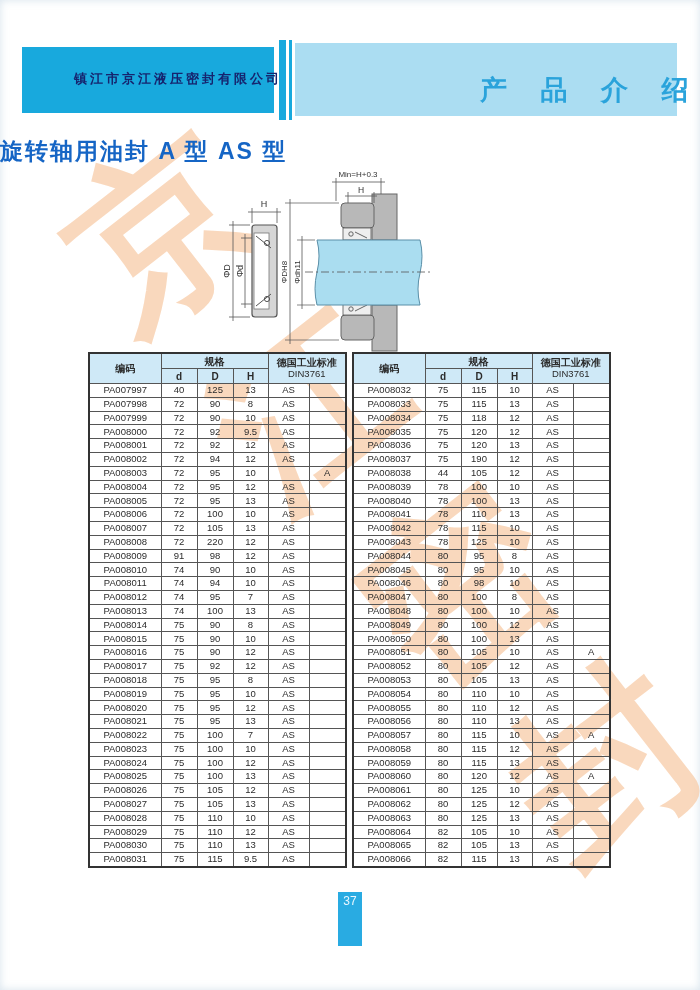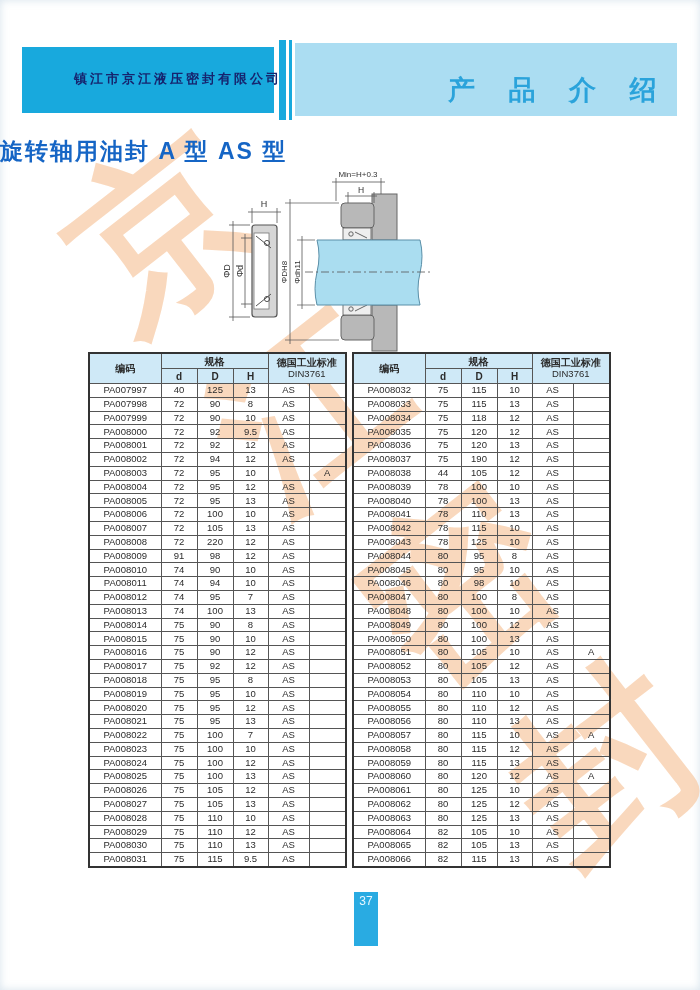--- a/index.html
+++ b/index.html
@@ -14,42 +14,42 @@
   .wm-2{left:368px;top:496px;}
   .wm-3{left:516px;top:674px;}
   
   .hdr-dark{position:absolute;left:22px;top:47px;width:252px;height:66px;background:#18a9dd;z-index:1;}
   .hdr-bar1{position:absolute;left:279px;top:40px;width:7px;height:80px;background:#18a9dd;z-index:1;}
   .hdr-bar2{position:absolute;left:289px;top:40px;width:3px;height:80px;background:#18a9dd;z-index:1;}
   .hdr-light{position:absolute;left:295px;top:43px;width:382px;height:73px;background:#abddf2;z-index:1;}
   .company{position:absolute;left:74px;top:70px;z-index:3;white-space:nowrap;
            font-family:"DejaVu Serif","Liberation Serif",serif;font-weight:bold;
            font-size:13px;letter-spacing:3px;color:#16246e;}
-  .section{position:absolute;left:448px;top:72px;z-index:3;white-space:nowrap;
+  .section{position:absolute;left:480px;top:72px;z-index:3;white-space:nowrap;
            font-weight:bold;font-size:27px;letter-spacing:13px;color:#2aa3db;}
   
   .title{position:absolute;left:0;top:136px;width:100%;text-align:left;z-index:2;
          font-size:23px;font-weight:bold;color:#1565c5;letter-spacing:2px;}
   
   .diagram{position:absolute;left:145px;top:166px;z-index:1;}
   .diagram text{font-family:"Liberation Sans",sans-serif;fill:#333;}
   
   table.spec{position:absolute;top:352px;z-index:2;border-collapse:collapse;table-layout:fixed;
              font-size:9.5px;color:#2b2b2b;background:transparent;}
   .tbl-left{left:88px;}
   .tbl-right{left:352px;}
   table.spec th,table.spec td{border:1px solid #555;text-align:center;padding:0;line-height:1.1;}
   table.spec{border:2px solid #333;}
   table.spec th{background:#cfe9f7;font-weight:bold;font-size:10px;height:14px;}
   table.spec td{height:12.8px;background:transparent;}
   .std-hdr div{line-height:1.15;}
   .std-hdr .l2{font-size:9.5px;font-weight:normal;}
   
   .page-num{position:absolute;left:338px;top:892px;width:24px;height:54px;background:#29abe2;
-            z-index:2;text-align:center;font-size:12px;color:#e8f7ff;padding-top:2px;box-sizing:border-box;margin-left:16px;}
+            z-index:2;text-align:center;font-size:12px;color:#e8f7ff;padding-top:2px;box-sizing:border-box;}
 </style>
 </head>
 <body>
 
 <div class="page">
 
   <div class="watermark">
       <span class="wm-char wm-0">京</span>
       <span class="wm-char wm-1">江</span>
       <span class="wm-char wm-2">密</span>

